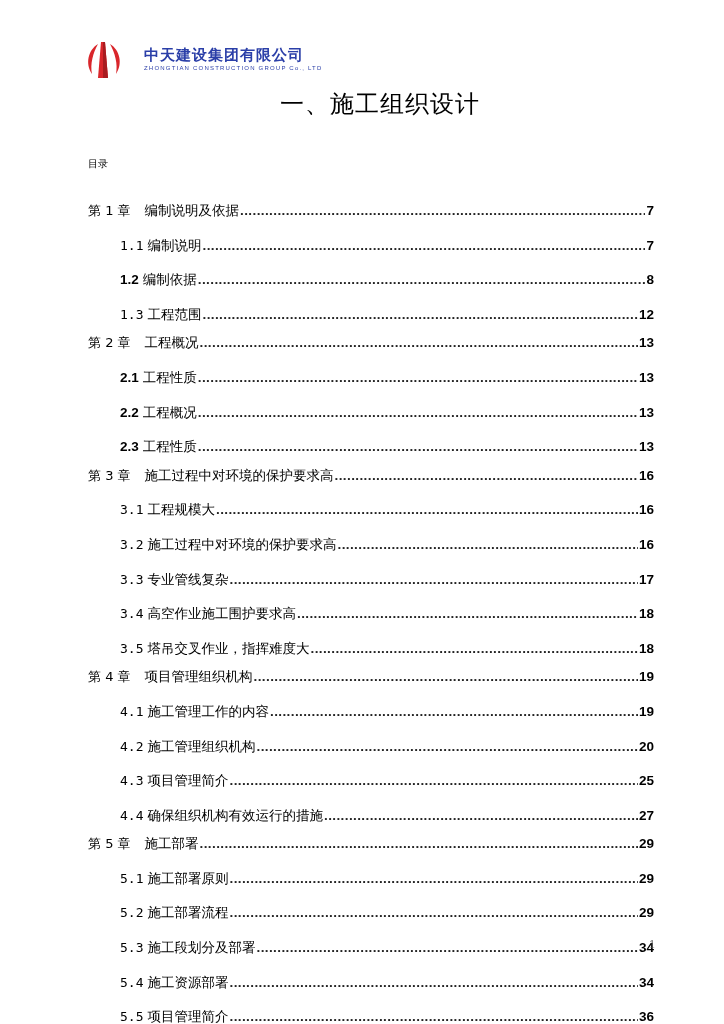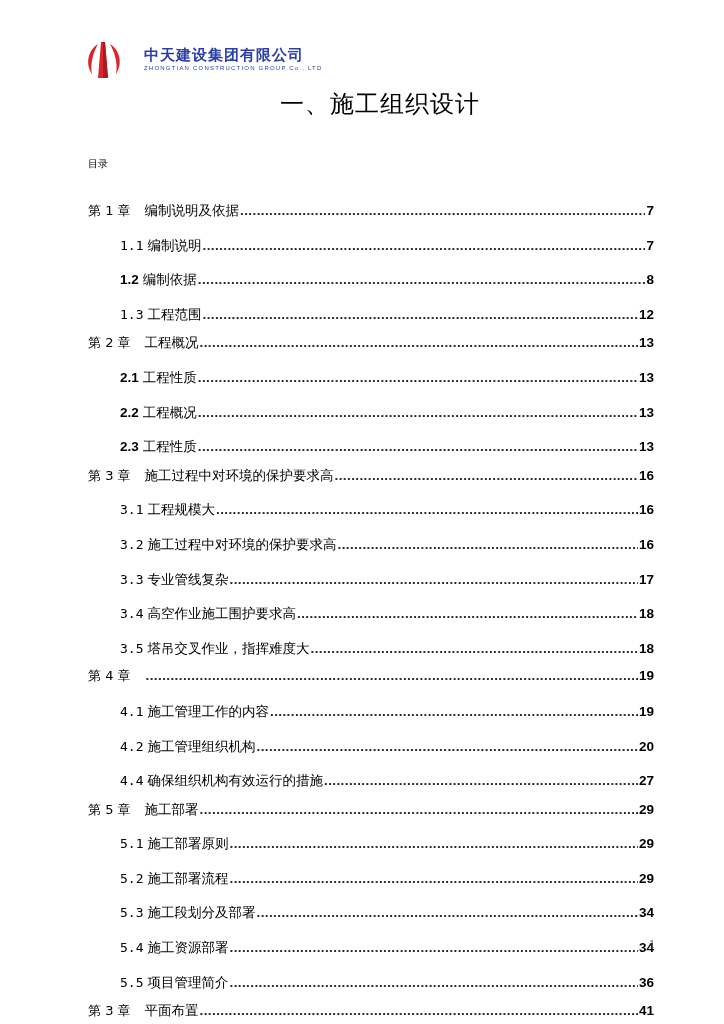--- a/index.html
+++ b/index.html
@@ -159,36 +159,43 @@
       <span class="toc-page">18</span>
     </div>
     <div class="toc-row level-2">
       <span class="toc-num">3.5</span>
       <span class="toc-text">塔吊交叉作业，指挥难度大</span>
       <span class="toc-leader"></span>
       <span class="toc-page">18</span>
     </div>
     <div class="toc-row level-1">
       <span class="toc-num">第 4 章</span>
+      <span class="toc-text">项目管理组织机构</span>
       <span class="toc-leader"></span>
       <span class="toc-page">19</span>
     </div>
     <div class="toc-row level-2">
       <span class="toc-num">4.1</span>
       <span class="toc-text">施工管理工作的内容</span>
       <span class="toc-leader"></span>
       <span class="toc-page">19</span>
     </div>
     <div class="toc-row level-2">
       <span class="toc-num">4.2</span>
       <span class="toc-text">施工管理组织机构</span>
       <span class="toc-leader"></span>
       <span class="toc-page">20</span>
     </div>
     <div class="toc-row level-2">
+      <span class="toc-num">4.3</span>
+      <span class="toc-text">项目管理简介</span>
+      <span class="toc-leader"></span>
+      <span class="toc-page">25</span>
+    </div>
+    <div class="toc-row level-2">
       <span class="toc-num">4.4</span>
       <span class="toc-text">确保组织机构有效运行的措施</span>
       <span class="toc-leader"></span>
       <span class="toc-page">27</span>
     </div>
     <div class="toc-row level-1">
       <span class="toc-num">第 5 章</span>
       <span class="toc-text">施工部署</span>
       <span class="toc-leader"></span>
       <span class="toc-page">29</span>

